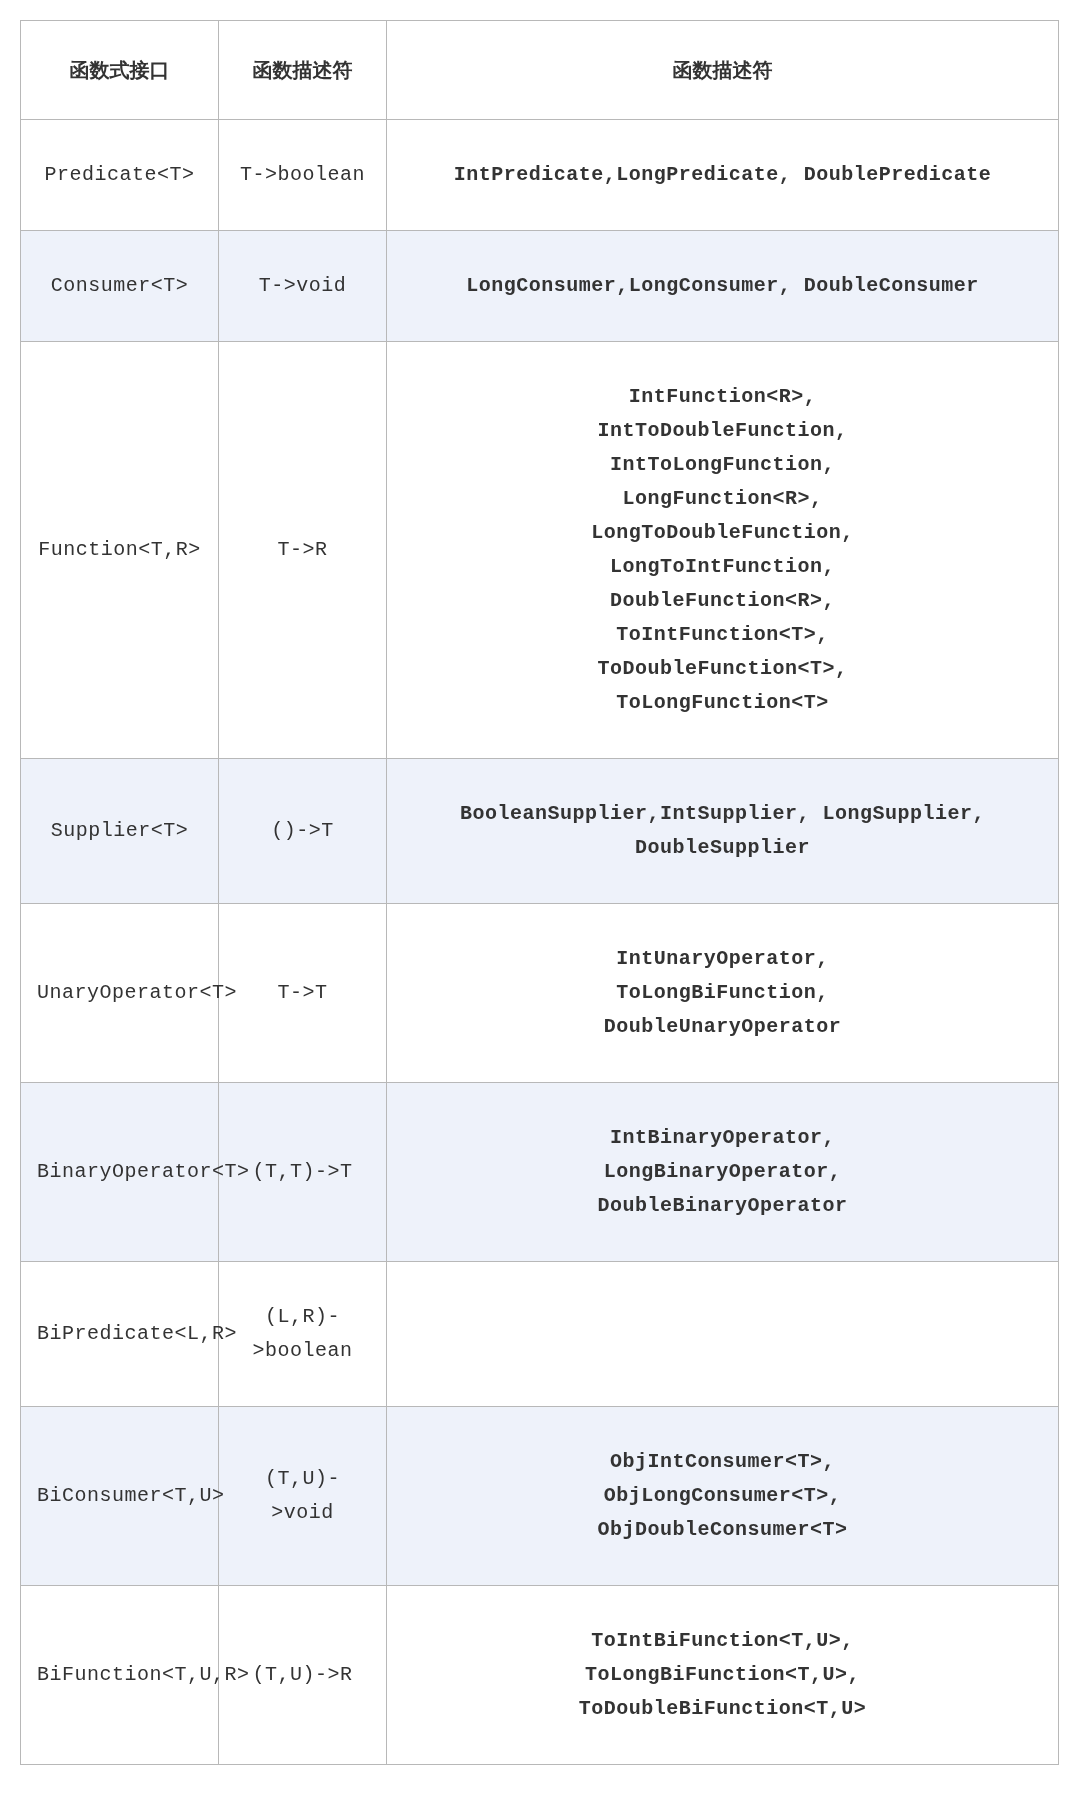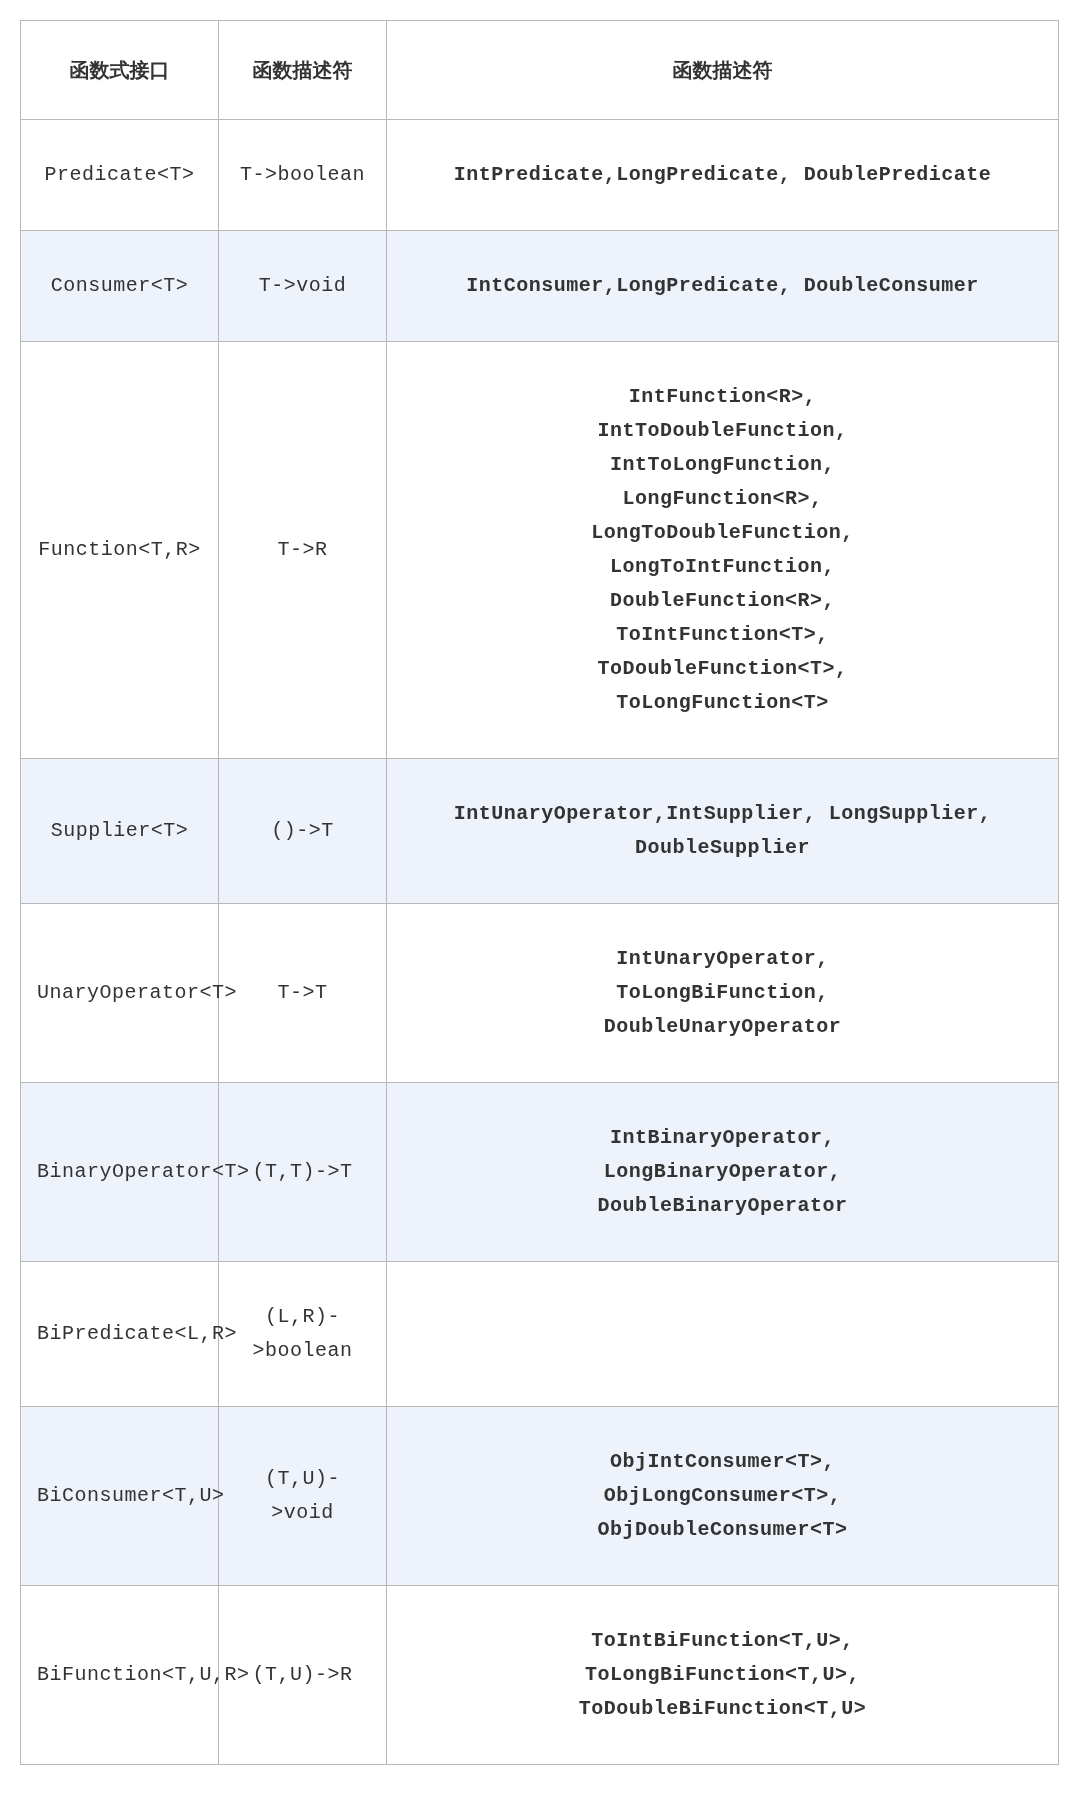--- a/index.html
+++ b/index.html
@@ -60,40 +60,40 @@
   </thead>
   <tbody id="tbody">
       <tr>
         <td class="mono">Predicate&lt;T&gt;</td>
         <td class="mono">T-&gt;boolean</td>
         <td class="mono spec">IntPredicate,LongPredicate, DoublePredicate</td>
       </tr>
       <tr class="stripe">
         <td class="mono">Consumer&lt;T&gt;</td>
         <td class="mono">T-&gt;void</td>
-        <td class="mono spec">IntConsumer,LongPredicate, DoubleConsumer</td>
+        <td class="mono spec">LongConsumer,LongConsumer, DoubleConsumer</td>
       </tr>
       <tr>
         <td class="mono">Function&lt;T,R&gt;</td>
         <td class="mono">T-&gt;R</td>
         <td class="mono spec">IntFunction&lt;R&gt;,
 IntToDoubleFunction,
 IntToLongFunction,
 LongFunction&lt;R&gt;,
 LongToDoubleFunction,
 LongToIntFunction,
 DoubleFunction&lt;R&gt;,
 ToIntFunction&lt;T&gt;,
 ToDoubleFunction&lt;T&gt;,
 ToLongFunction&lt;T&gt;</td>
       </tr>
       <tr class="stripe">
         <td class="mono">Supplier&lt;T&gt;</td>
         <td class="mono">()-&gt;T</td>
-        <td class="mono spec">IntUnaryOperator,IntSupplier, LongSupplier, DoubleSupplier</td>
+        <td class="mono spec">BooleanSupplier,IntSupplier, LongSupplier, DoubleSupplier</td>
       </tr>
       <tr>
         <td class="mono">UnaryOperator&lt;T&gt;</td>
         <td class="mono">T-&gt;T</td>
         <td class="mono spec">IntUnaryOperator,
 ToLongBiFunction,
 DoubleUnaryOperator</td>
       </tr>
       <tr class="stripe">
         <td class="mono">BinaryOperator&lt;T&gt;</td>

